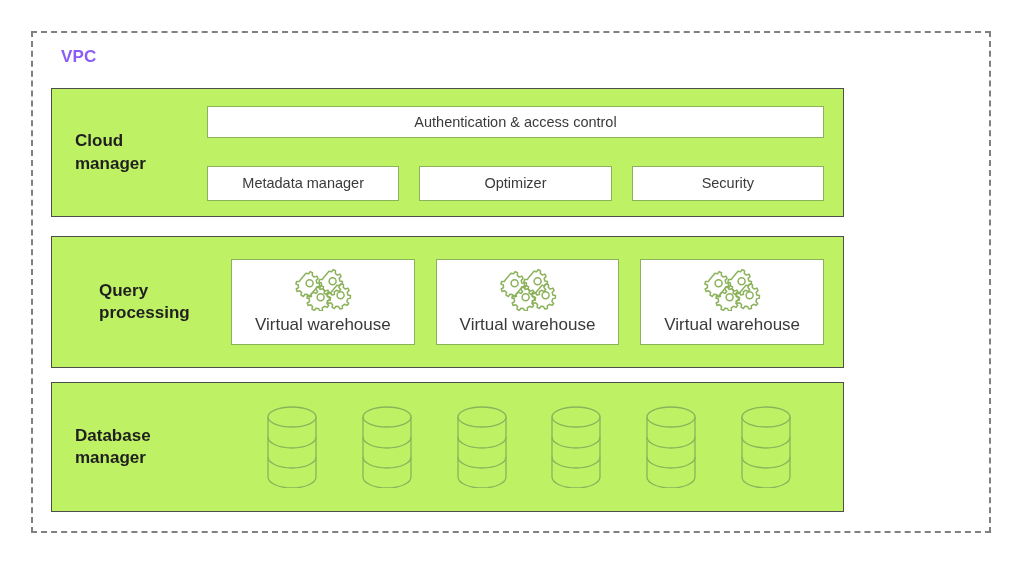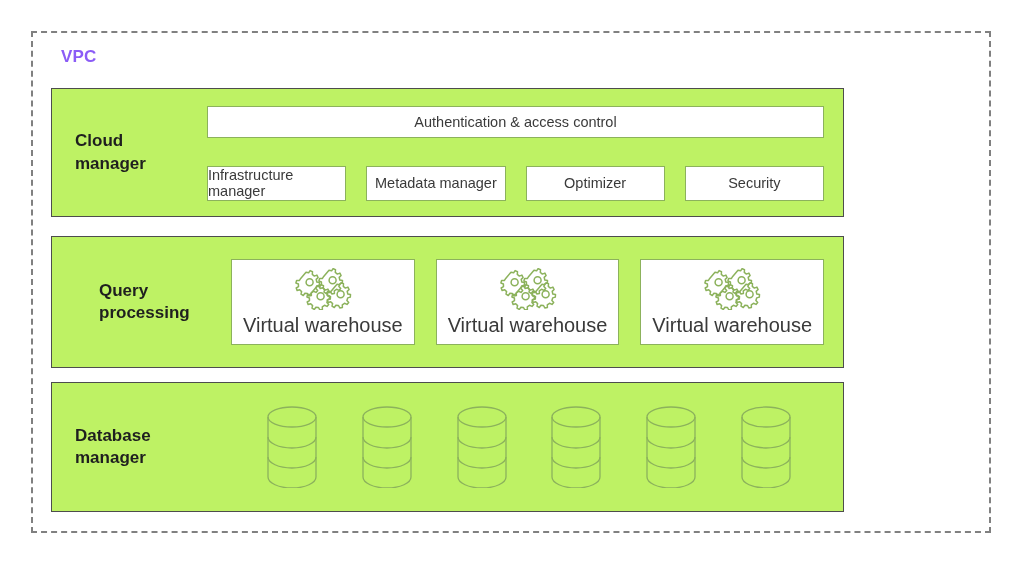--- a/index.html
+++ b/index.html
@@ -135,21 +135,21 @@
     gap: 4px;
   }
 
   .warehouse-icon {
     width: 62px;
     height: 42px;
     display: block;
   }
 
   .warehouse-label {
-    font-size: 20px;
+    font-size: 17px;
     color: #3a3a3a;
   }
 
   
   .storage-body {
     display: flex;
     align-items: center;
     justify-content: space-around;
     height: 100%;
     padding-left: 10px;
@@ -171,21 +171,20 @@
   <div class="vpc-title">VPC</div>
 
   <div class="layer layer-cloud">
     <div class="layer-label">
       <span>Cloud</span><br>
       <span>manager</span>
     </div>
     <div class="layer-body cloud-body">
       <div class="gbox auth-box">Authentication &amp; access control</div>
       <div class="service-row">
-        <div class="gbox service-box">Infrastructure manager</div>
         <div class="gbox service-box">Metadata manager</div>
         <div class="gbox service-box">Optimizer</div>
         <div class="gbox service-box">Security</div>
       </div>
     </div>
   </div>
 
   <div class="layer layer-query">
     <div class="layer-label">
       <span>Query</span><br>

